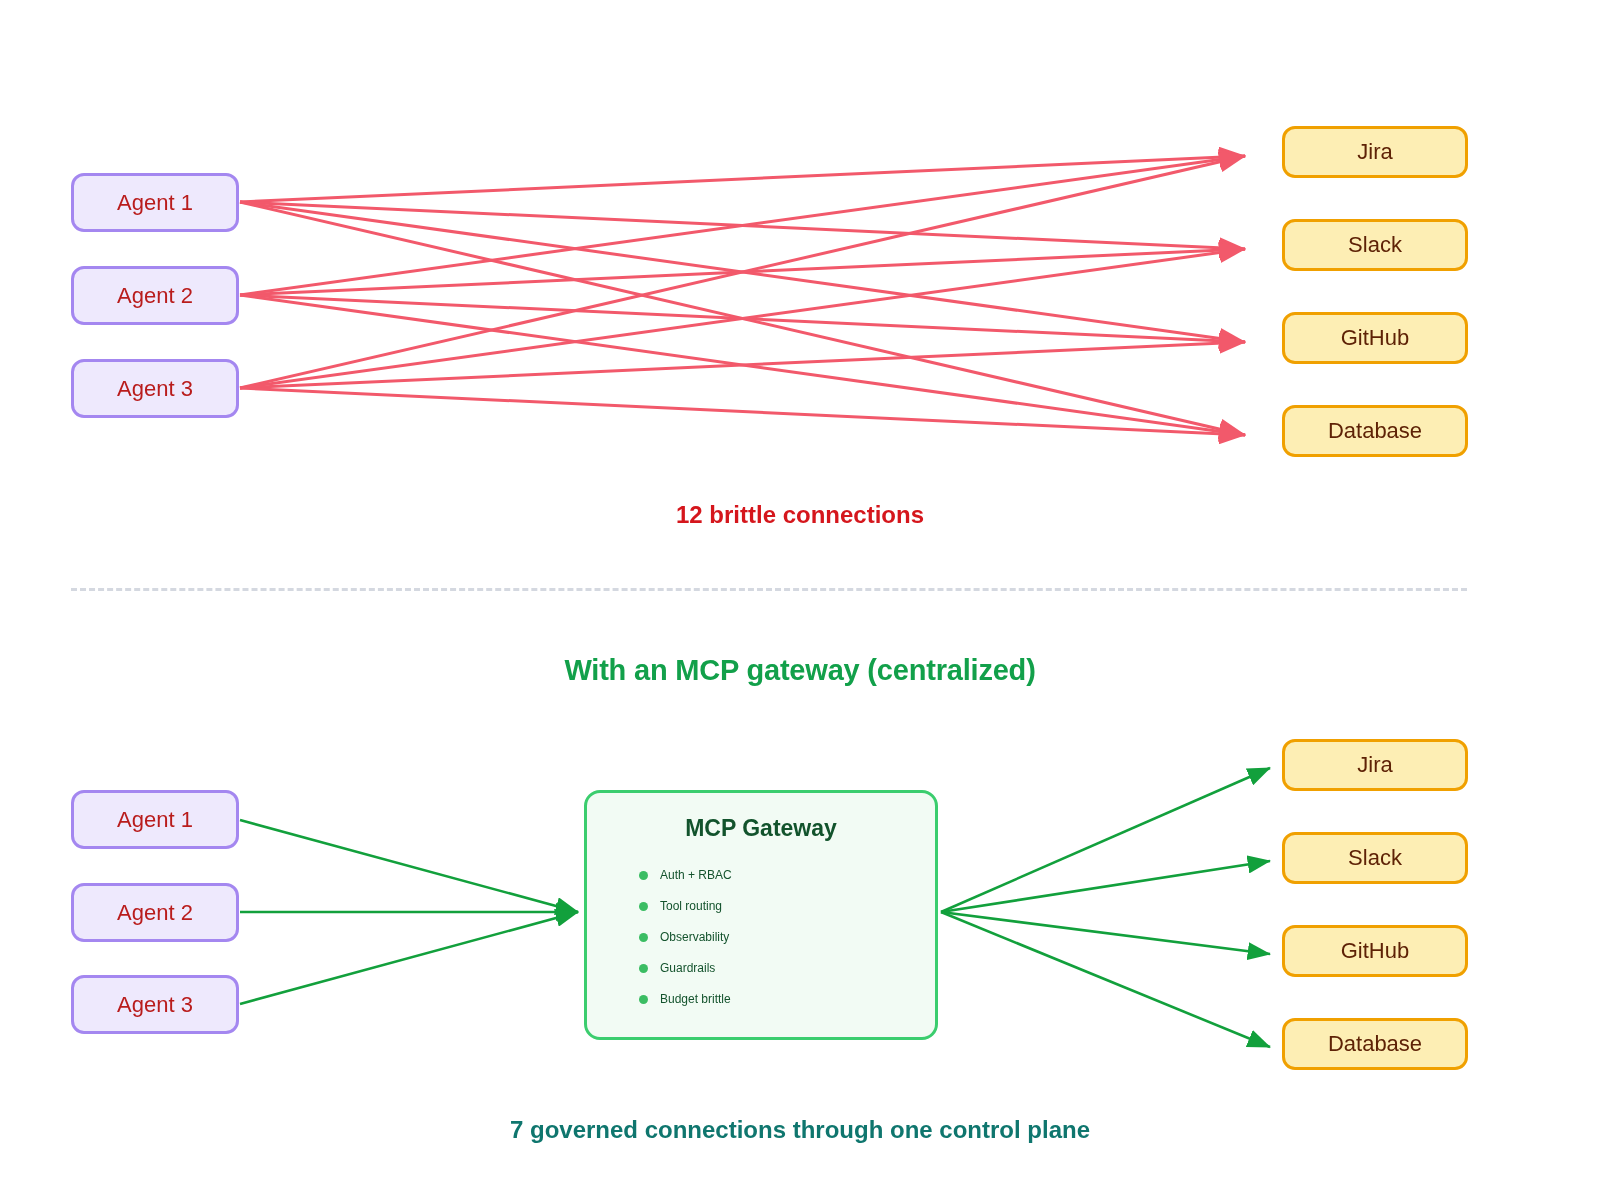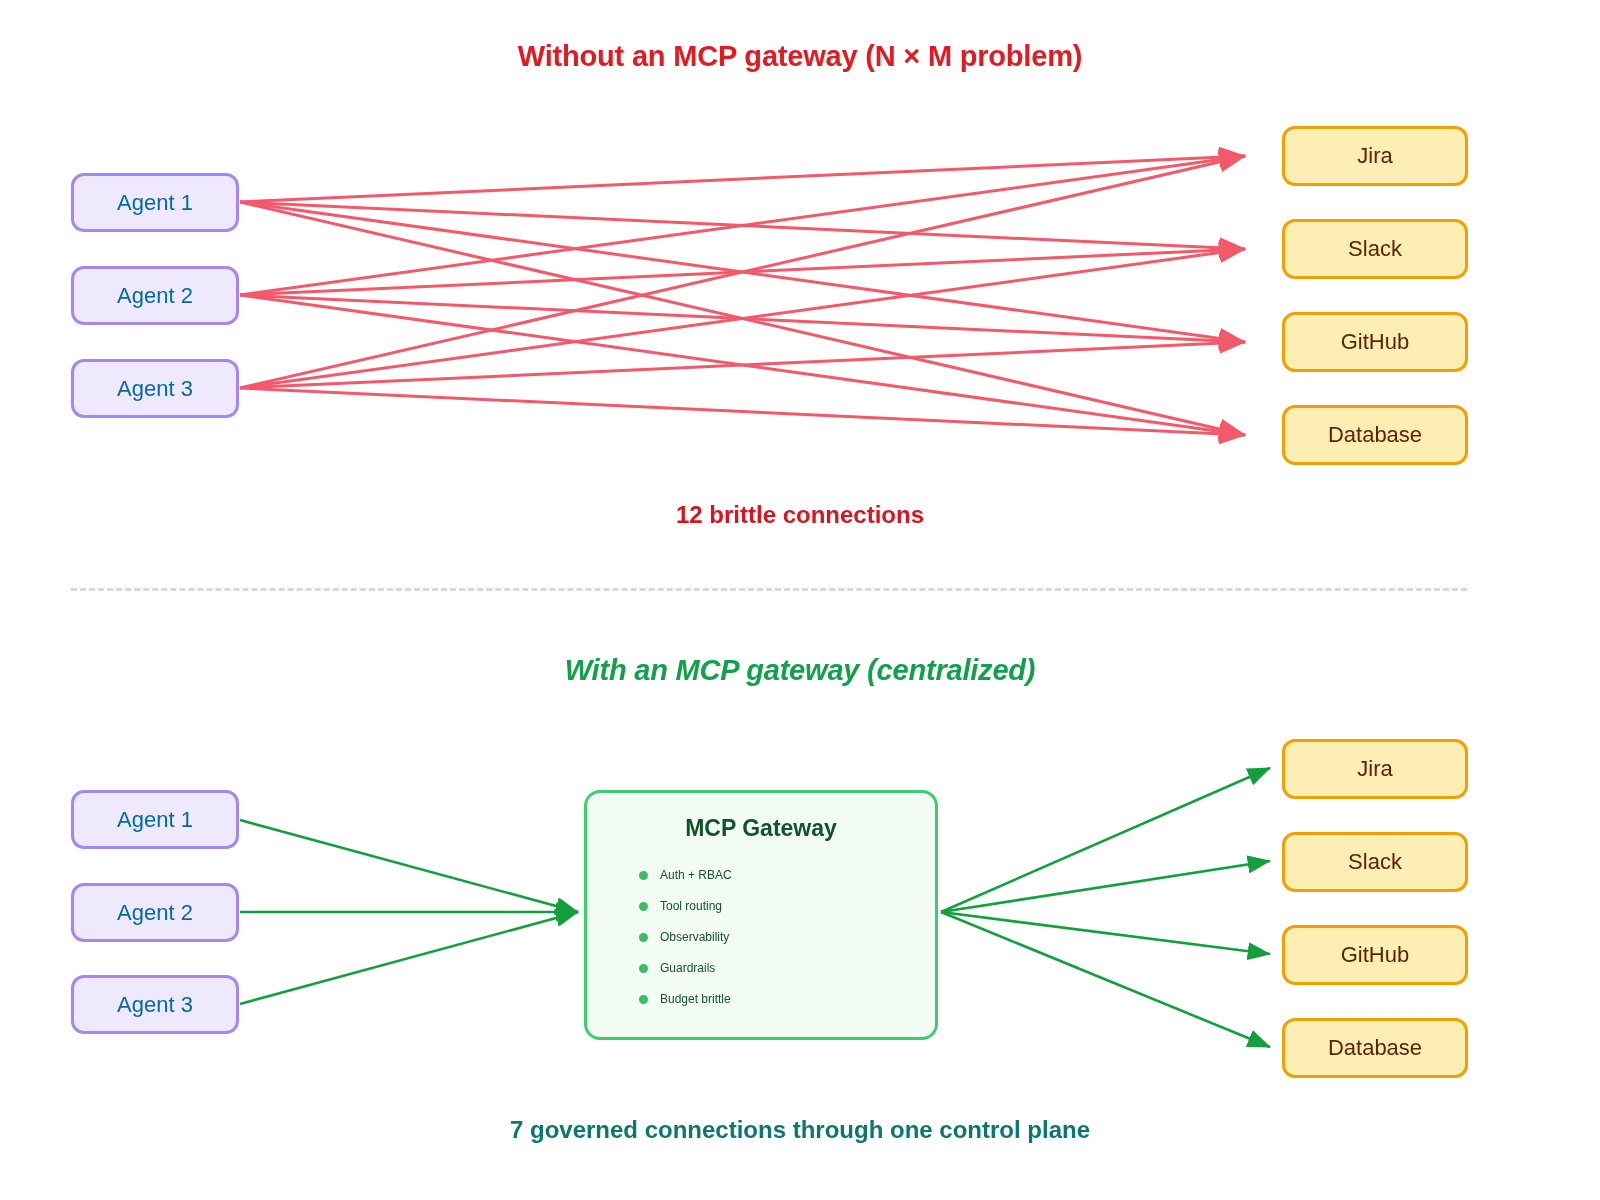--- a/index.html
+++ b/index.html
@@ -30,21 +30,21 @@
 
   .title {
     position: absolute;
     width: 1600px;
     text-align: center;
     font-weight: bold;
     font-size: 29px;
     letter-spacing: -0.2px;
   }
   #title-top   { top: 40px;  color: #e01b22; }
-  #title-bottom{ top: 654px; color: #12a04a; font-style: italic; }
+  #title-bottom{ top: 654px; color: #12a04a; }
 
   .caption {
     position: absolute;
     width: 1600px;
     text-align: center;
     font-weight: bold;
     font-size: 24px;
   }
   #caption-top    { top: 501px;  color: #d5161c; }
   #caption-bottom { top: 1116px; color: #0f766e; }
@@ -57,25 +57,25 @@
     justify-content: center;
     border-radius: 13px;
     font-size: 22px;
     z-index: 3;
   }
   .agent {
     width: 168px;
     height: 59px;
     background: #eee9fd;
     border: 3px solid #a487f0;
-    color: #0369a1;
+    color: #b91c1c;
   }
   .tool {
     width: 186px;
-    height: 60px;
+    height: 52px;
     background: #fdeeb4;
     border: 3px solid #f0a000;
     color: #5e2206;
   }
 
   #gateway {
     position: absolute;
     box-sizing: border-box;
     left: 584px;
     top: 790px;
@@ -164,21 +164,20 @@
     </g>
 
     <g stroke="#12a03c" stroke-width="2.6" fill="none" marker-end="url(#arrowGreen)">
       <line x1="941" y1="912" x2="1270" y2="768"></line>
       <line x1="941" y1="912" x2="1270" y2="861"></line>
       <line x1="941" y1="912" x2="1270" y2="954"></line>
       <line x1="941" y1="912" x2="1270" y2="1047"></line>
     </g>
   </svg>
 
-  <div class="title" id="title-top">Without an MCP gateway (N × M problem)</div>
 
   <div class="node agent" style="left:71px;  top:173px;">
     <span>Agent 1</span>
   </div>
   <div class="node agent" style="left:71px;  top:266px;">
     <span>Agent 2</span>
   </div>
   <div class="node agent" style="left:71px;  top:359px;">
     <span>Agent 3</span>
   </div>

